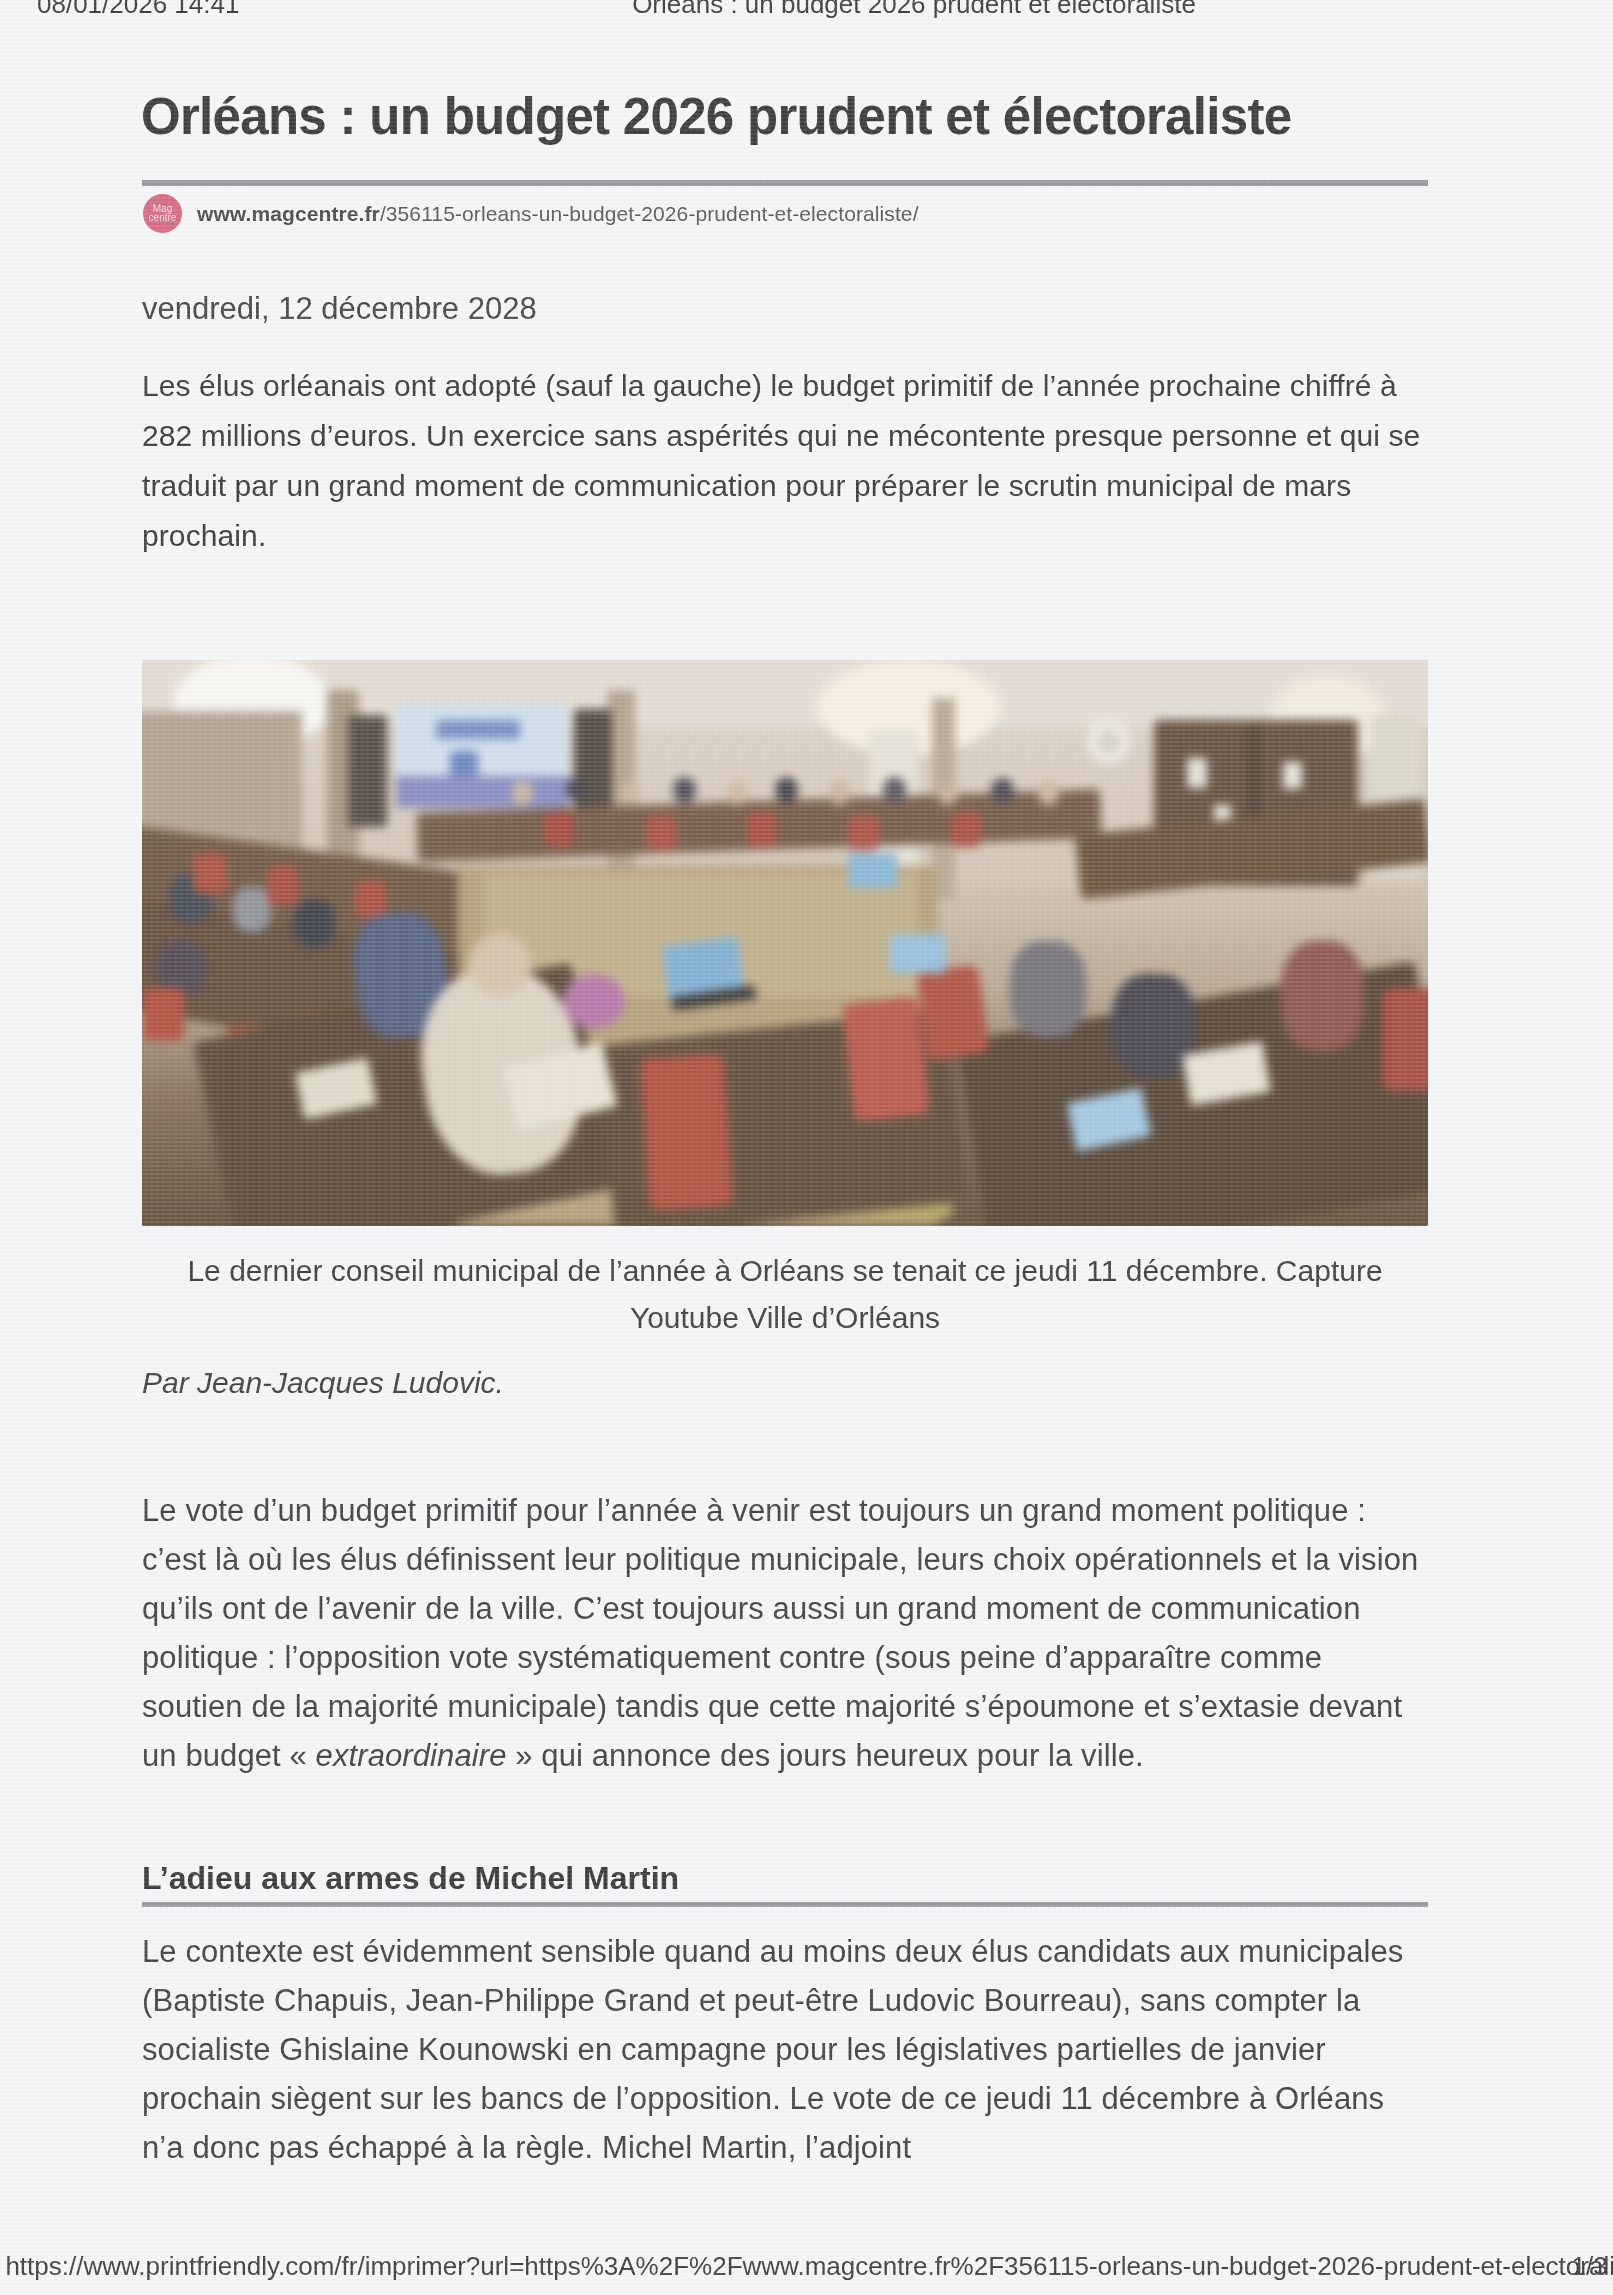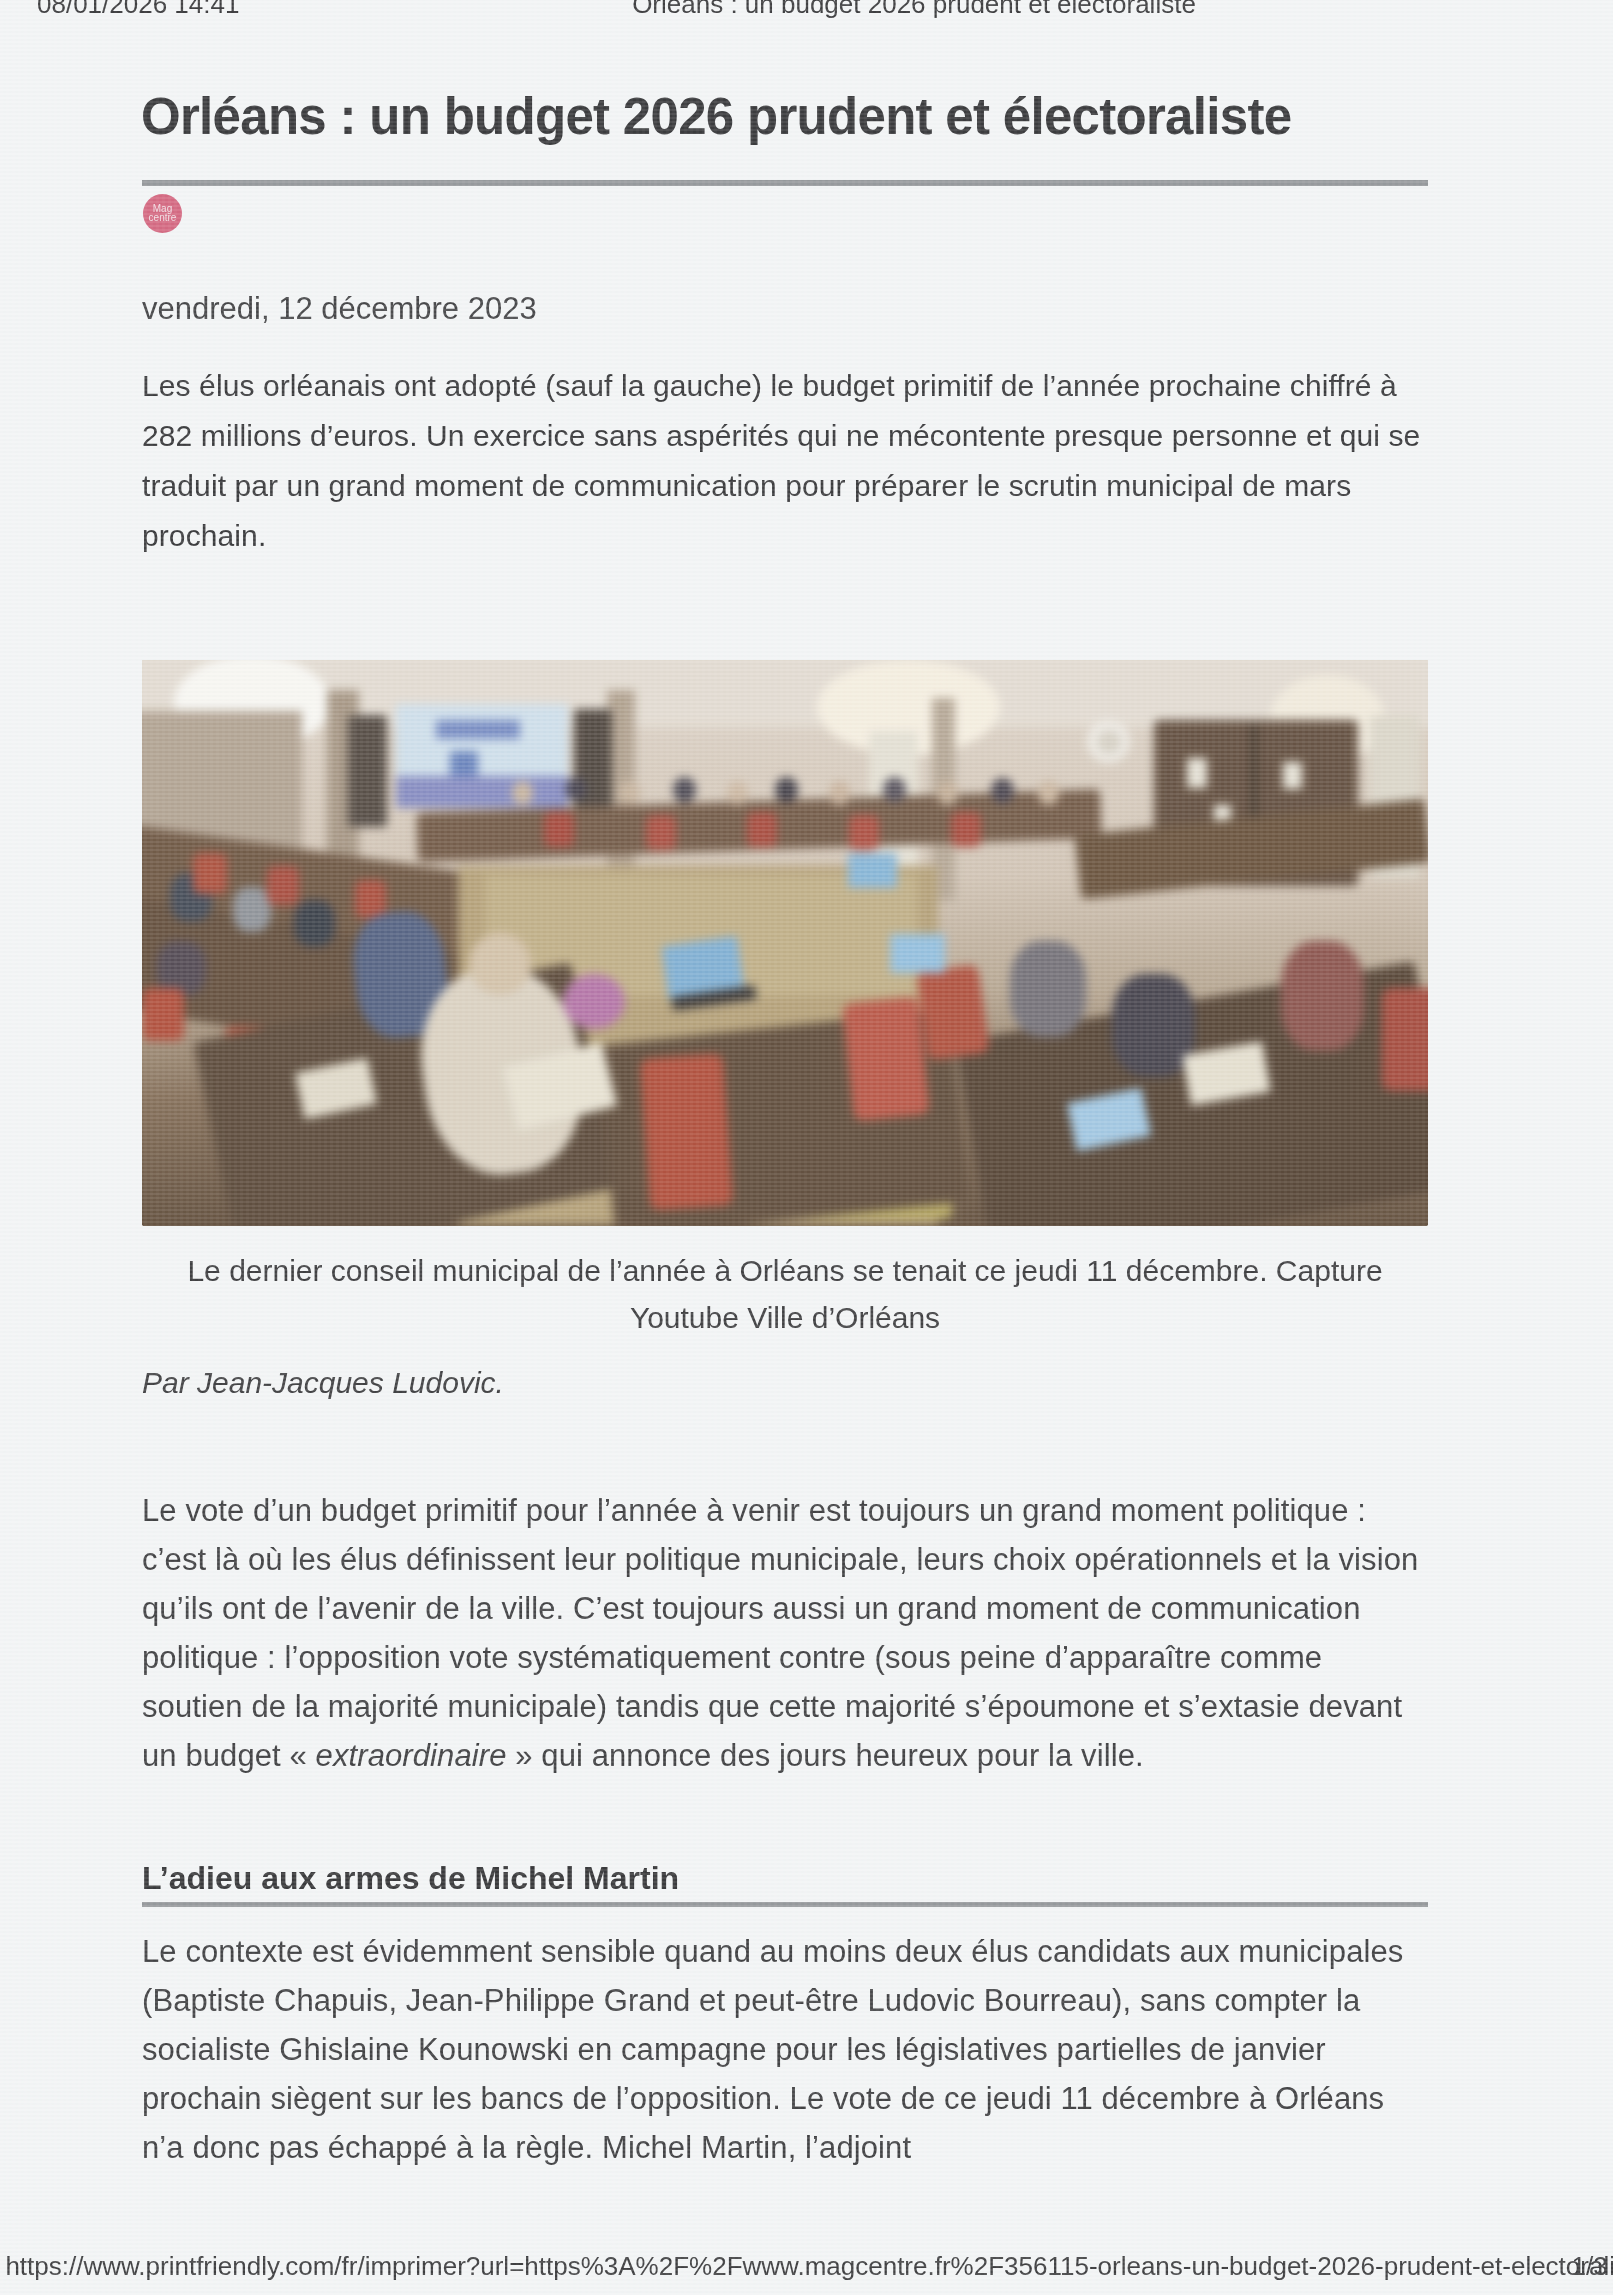--- a/index.html
+++ b/index.html
@@ -64,24 +64,25 @@
 
   <h1 class="abs article-title" style="left:141px;top:87px;margin:0;">Orléans : un budget 2026 prudent et électoraliste</h1>
 
   <div class="abs rule" style="left:142px;top:180px;width:1286px;height:6px;"></div>
 
   <div class="abs source-row" style="left:143px;top:194px;width:1286px;">
     <div class="logo-circle">
       <span>Mag</span>
       <span>centre</span>
     </div>
+    <div class="url-line"><span class="url-domain">www.magcentre.fr</span><span>/356115-orleans-un-budget-2026-prudent-et-electoraliste/</span></div>
   </div>
 
 
-  <div class="abs dateline" style="left:142px;top:291px;">vendredi, 12 décembre 2023</div>
+  <div class="abs dateline" style="left:142px;top:291px;">vendredi, 12 décembre 2028</div>
 
   <div class="abs lede" style="left:142px;top:361px;width:1279px;">Les élus orléanais ont adopté (sauf la gauche) le budget primitif de l’année prochaine chiffré à 282 millions d’euros. Un exercice sans aspérités qui ne mécontente presque personne et qui se traduit par un grand moment de communication pour préparer le scrutin municipal de mars prochain.</div>
 
   <div class="abs photo" style="left:142px;top:660px;width:1286px;height:566px;">
     <div class="photo-inner">
         <div style="position: absolute; left: 0px; top: 0px; width: 1306px; height: 76px; background: rgb(231, 222, 210); transform: rotate(0deg); border-radius: 0px;"></div>
         <div style="position: absolute; left: 41px; top: 4px; width: 156px; height: 95px; background: rgb(253, 252, 247); transform: rotate(0deg); border-radius: 50%;"></div>
         <div style="position: absolute; left: 684px; top: 9.5px; width: 183px; height: 95px; background: rgb(251, 243, 226); transform: rotate(0deg); border-radius: 50%;"></div>
         <div style="position: absolute; left: 1137px; top: 24px; width: 115px; height: 88px; background: rgb(246, 238, 221); transform: rotate(0deg); border-radius: 50%;"></div>
         <div style="position: absolute; left: 0px; top: 60px; width: 169px; height: 298px; background: rgb(178, 160, 140); transform: rotate(0deg); border-radius: 0px;"></div>

